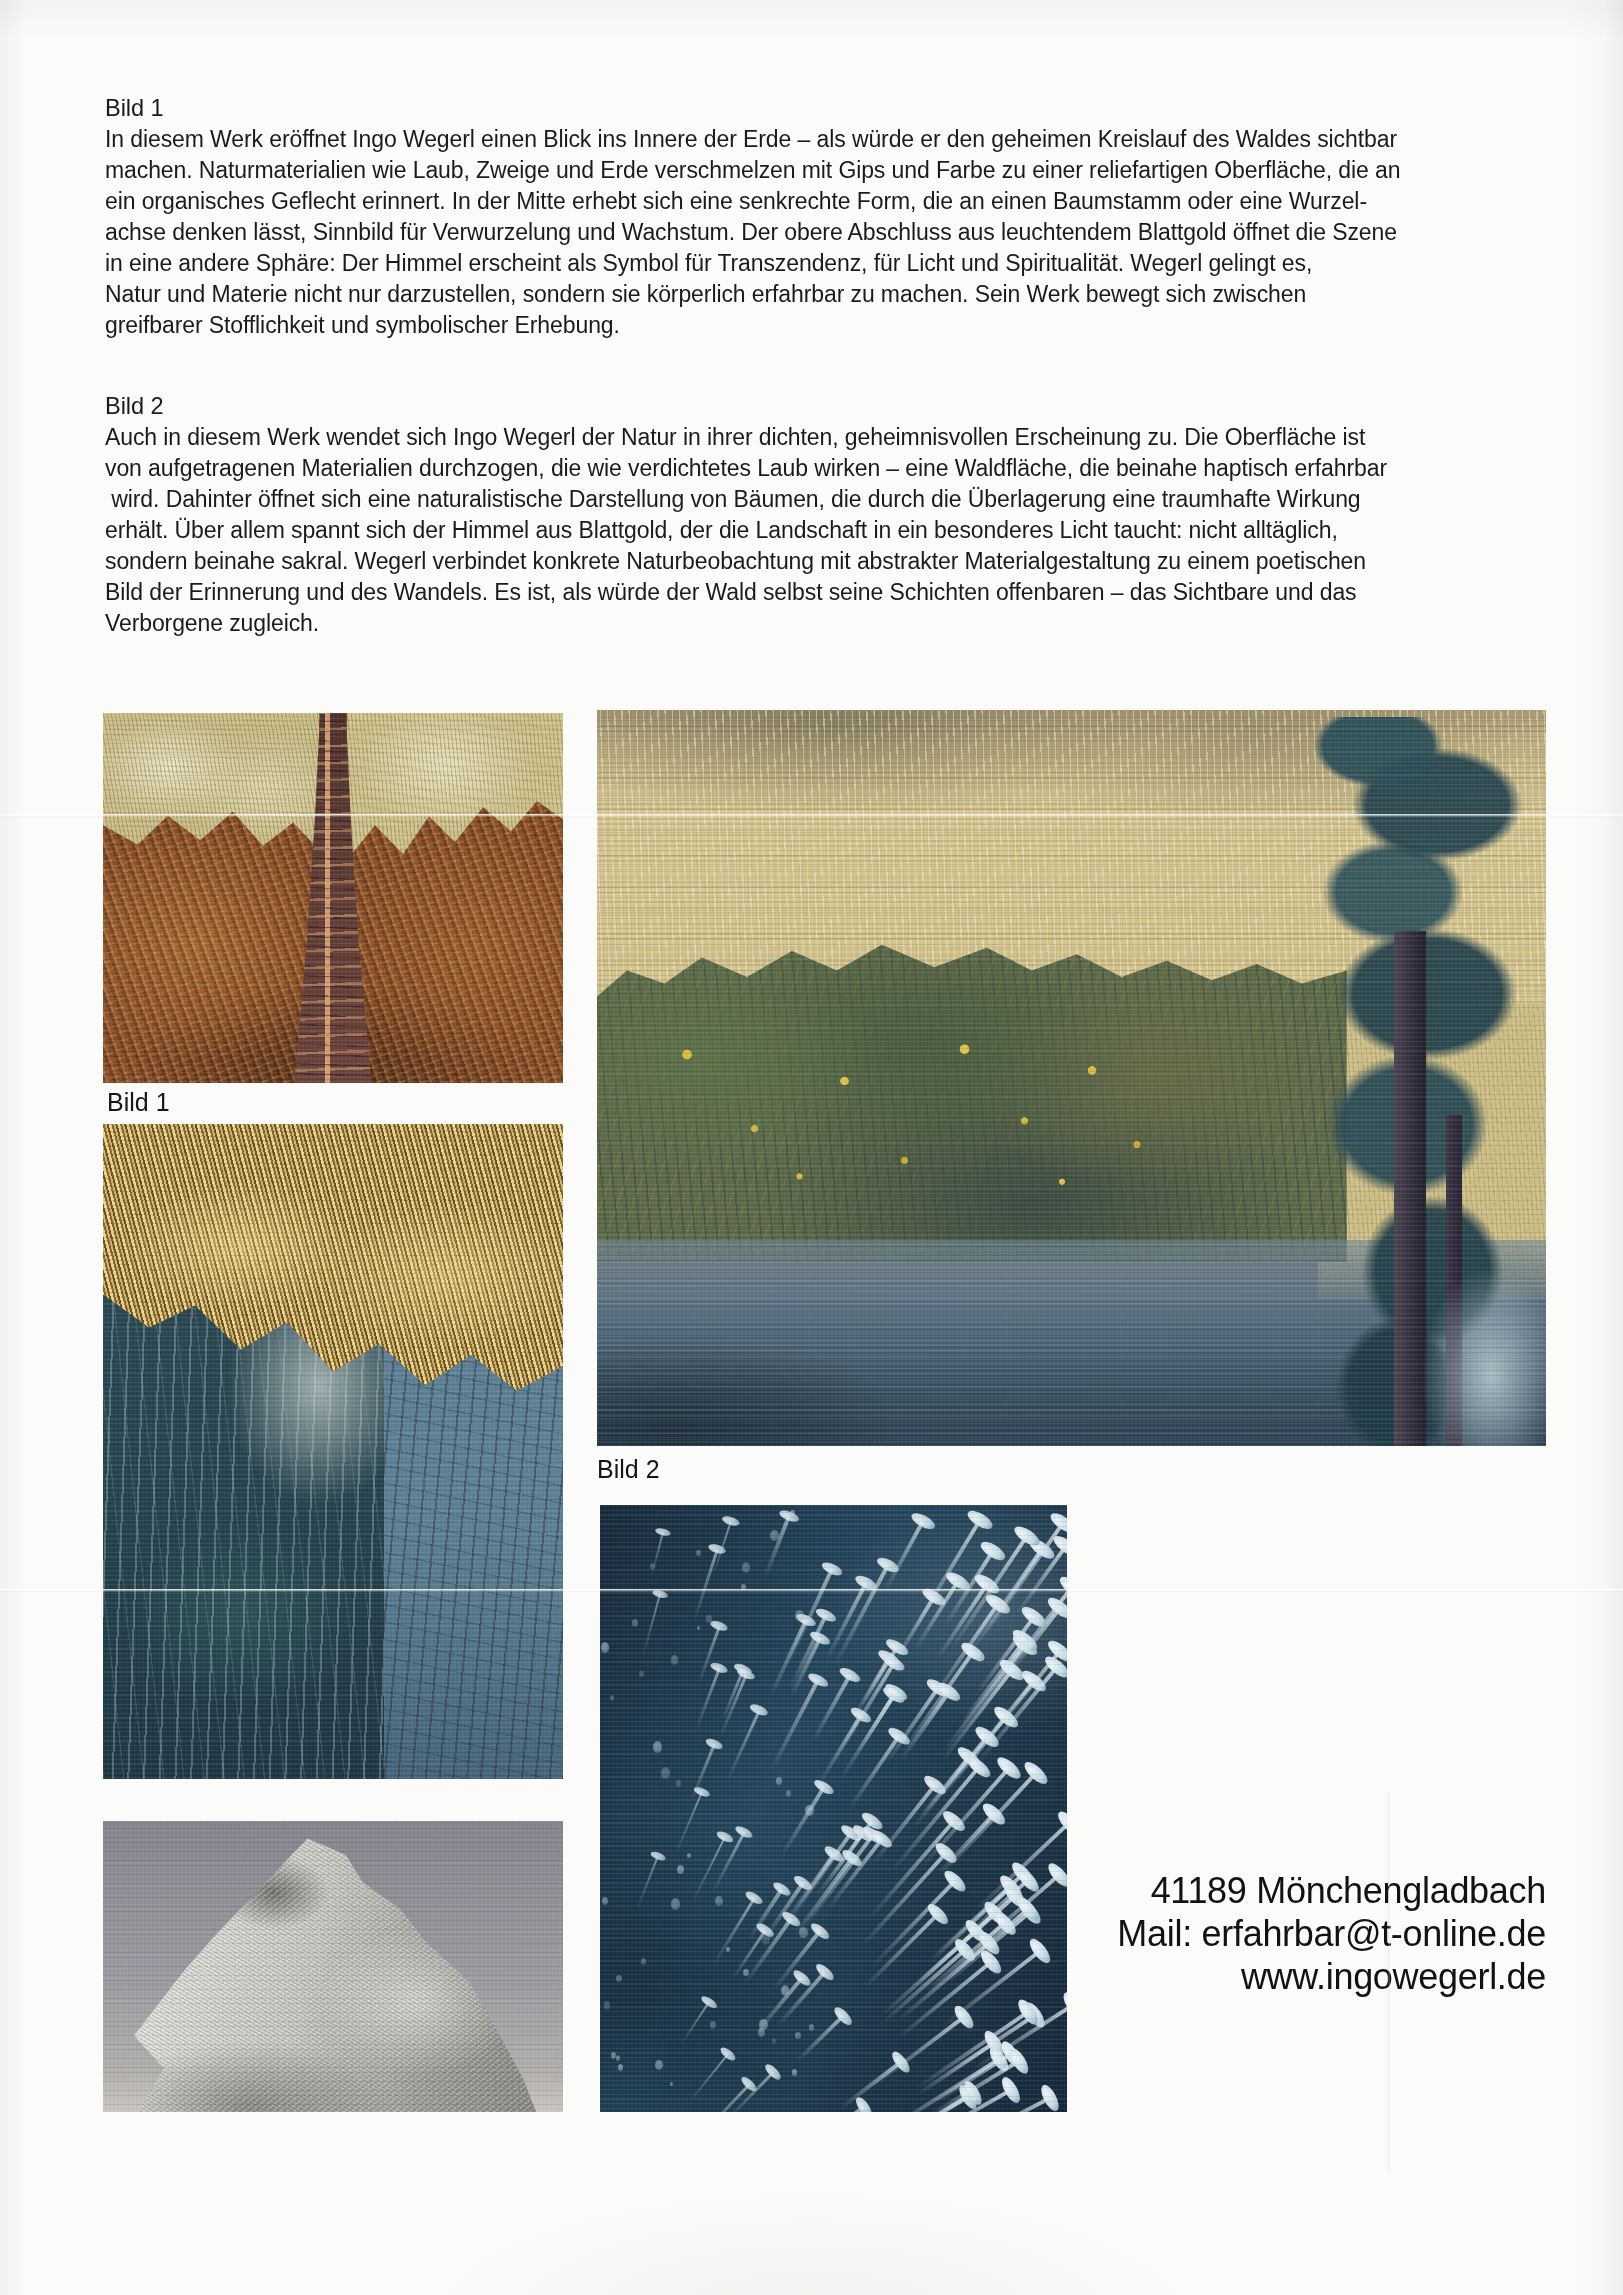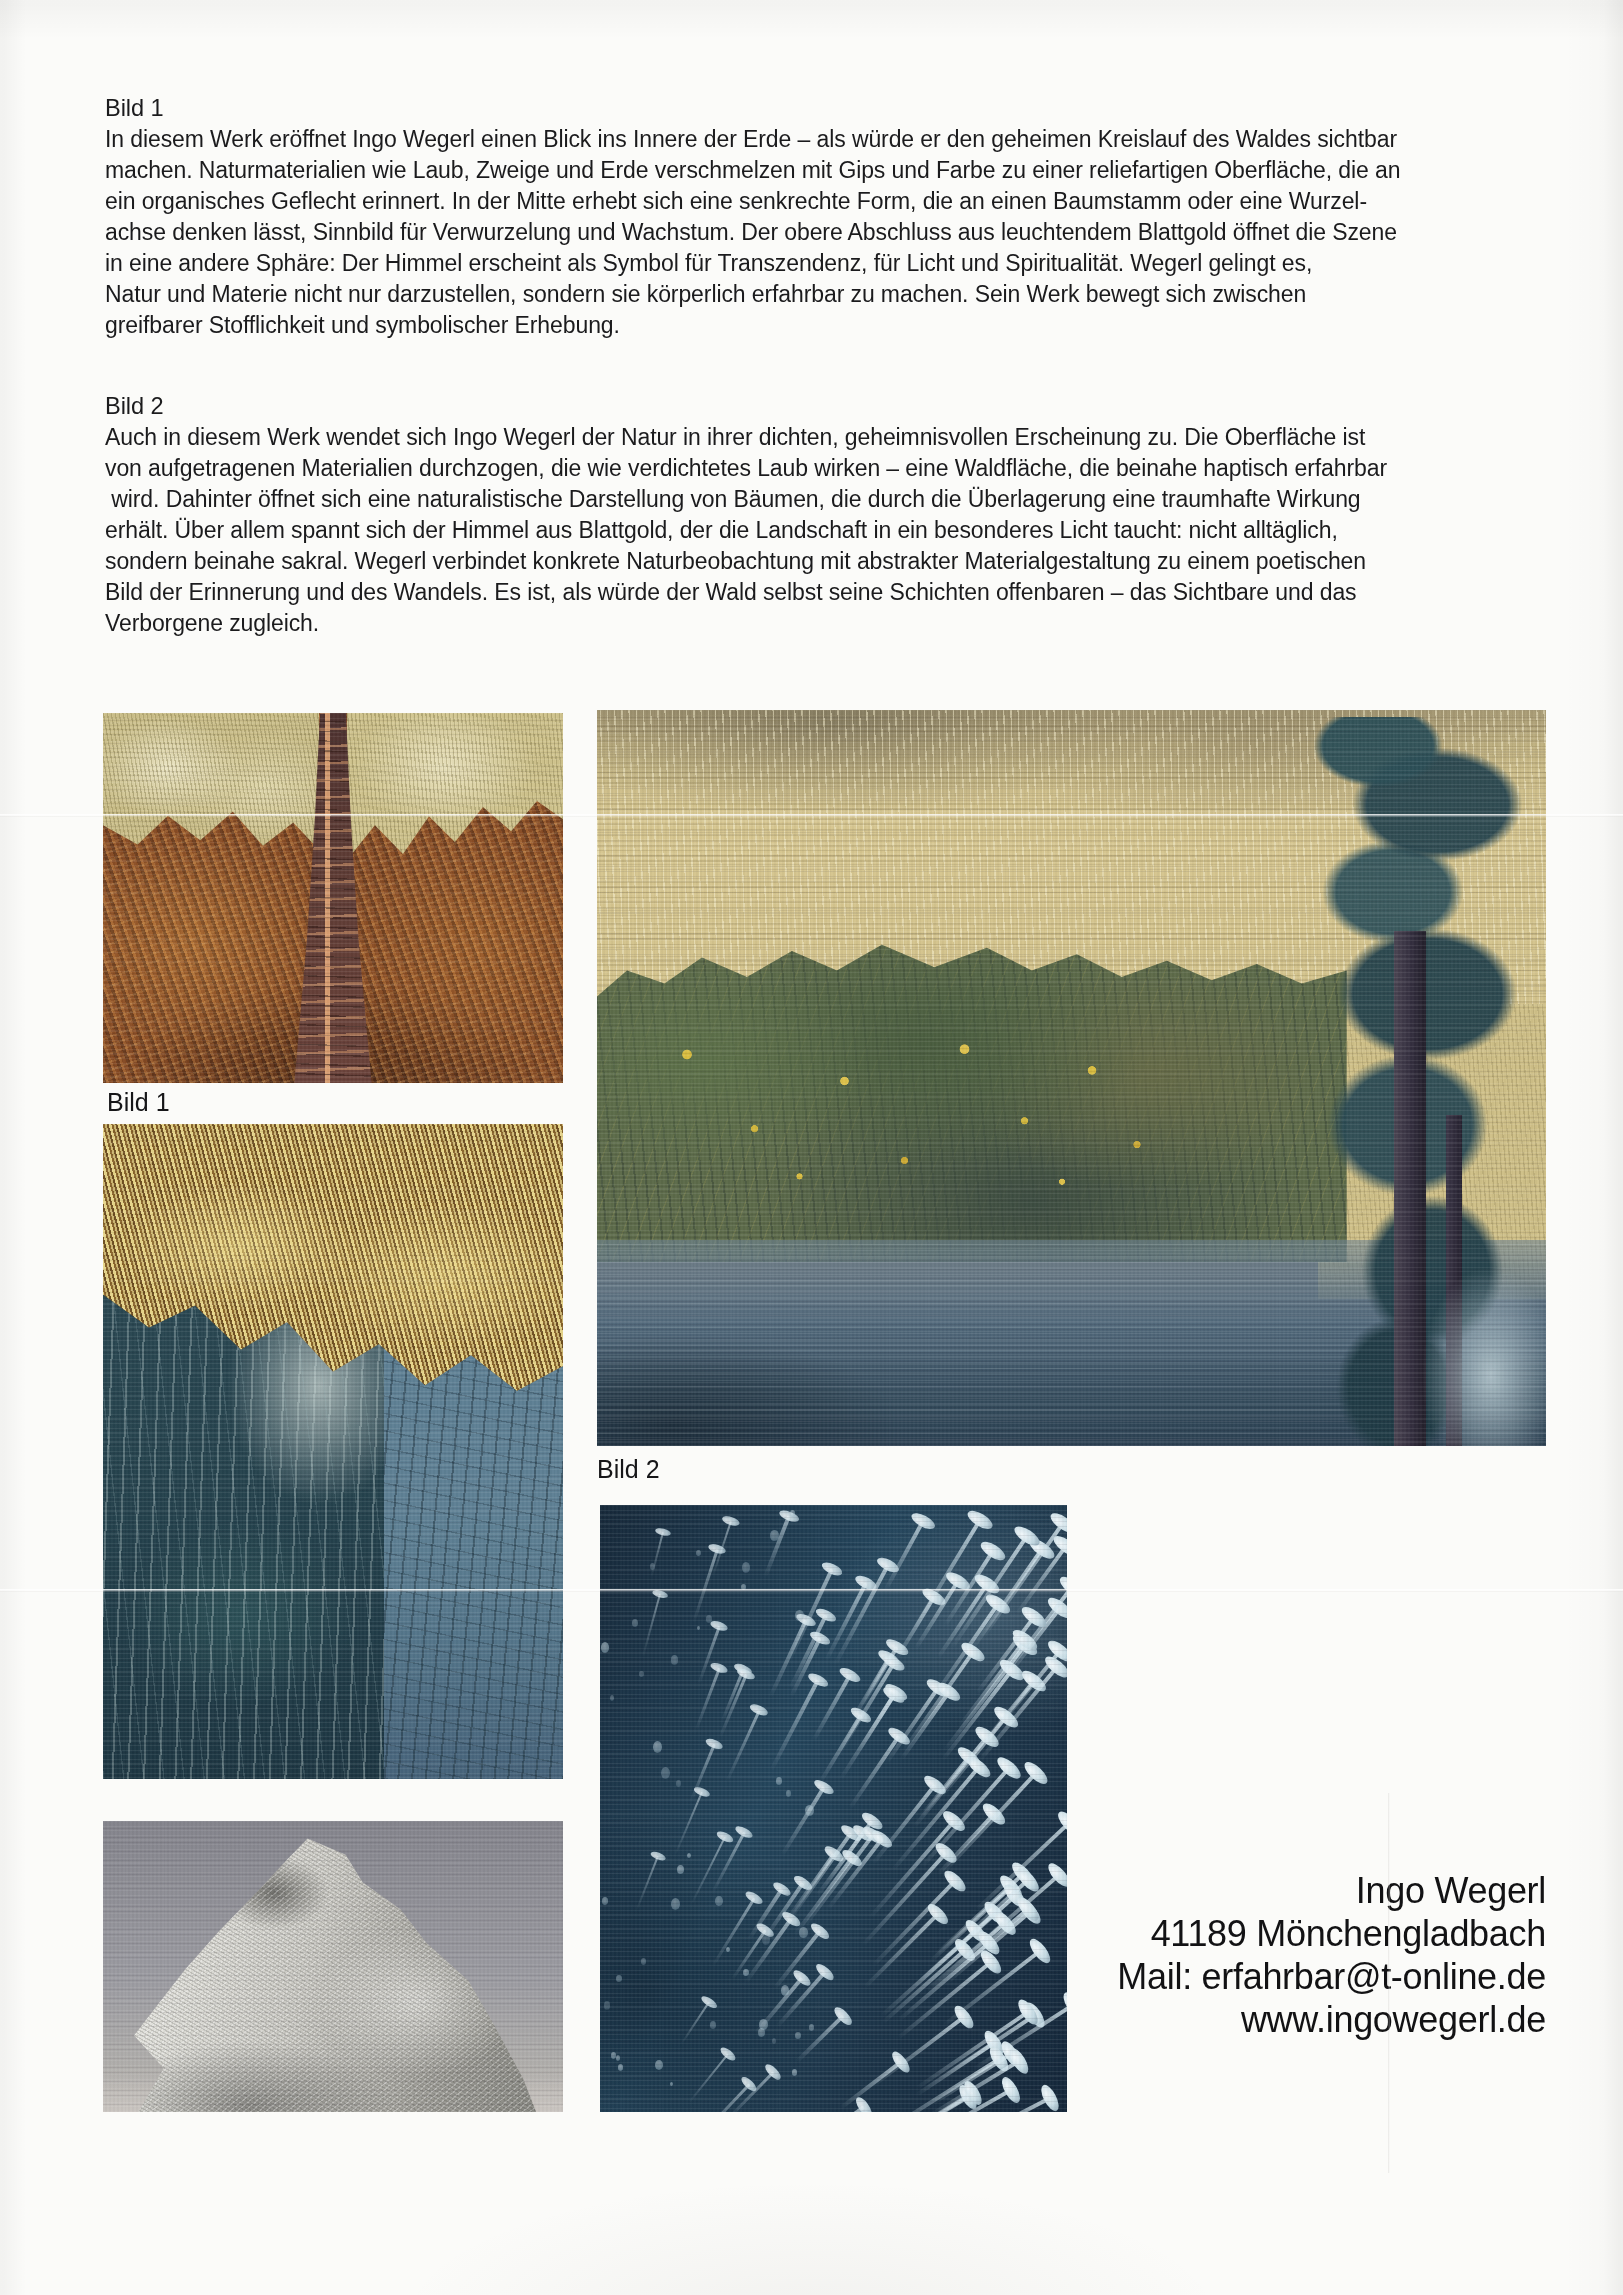--- a/index.html
+++ b/index.html
@@ -725,21 +725,20 @@
       <div class="dot" style="left: 39px; top: 166px; width: 4.9px; height: 6.4px; opacity: 0.256573;"></div>
       <div class="dot" style="left: 195px; top: 105px; width: 8.7px; height: 11.3px; opacity: 0.39011;"></div>
       <div class="dot" style="left: 97px; top: 121px; width: 3.4px; height: 4.4px; opacity: 0.438083;"></div>
       <div class="dot" style="left: 162px; top: 429px; width: 8.3px; height: 10.7px; opacity: 0.213397;"></div>
       <div class="dot" style="left: 16px; top: 550px; width: 4.3px; height: 5.6px; opacity: 0.464389;"></div>
       <div class="dot" style="left: 195px; top: 527px; width: 5.5px; height: 7.2px; opacity: 0.398147;"></div>
       <div class="dot" style="left: 190px; top: 5.3px; width: 5.3px; height: 7px; opacity: 0.501662;"></div>
     </figure>
 
   <address class="contact" style="font-style:normal">
-    <div>Ingo Wegerl</div>
     <div>41189 Mönchengladbach</div>
     <div>Mail: erfahrbar@t-online.de</div>
     <div>www.ingowegerl.de</div>
   </address>
 
   <div class="fold" style="top:814px"></div>
   <div class="fold" style="top:1589px"></div>
   <div class="crease-v" style="left:1388px;top:1793px;height:380px"></div>
 
 </div>

